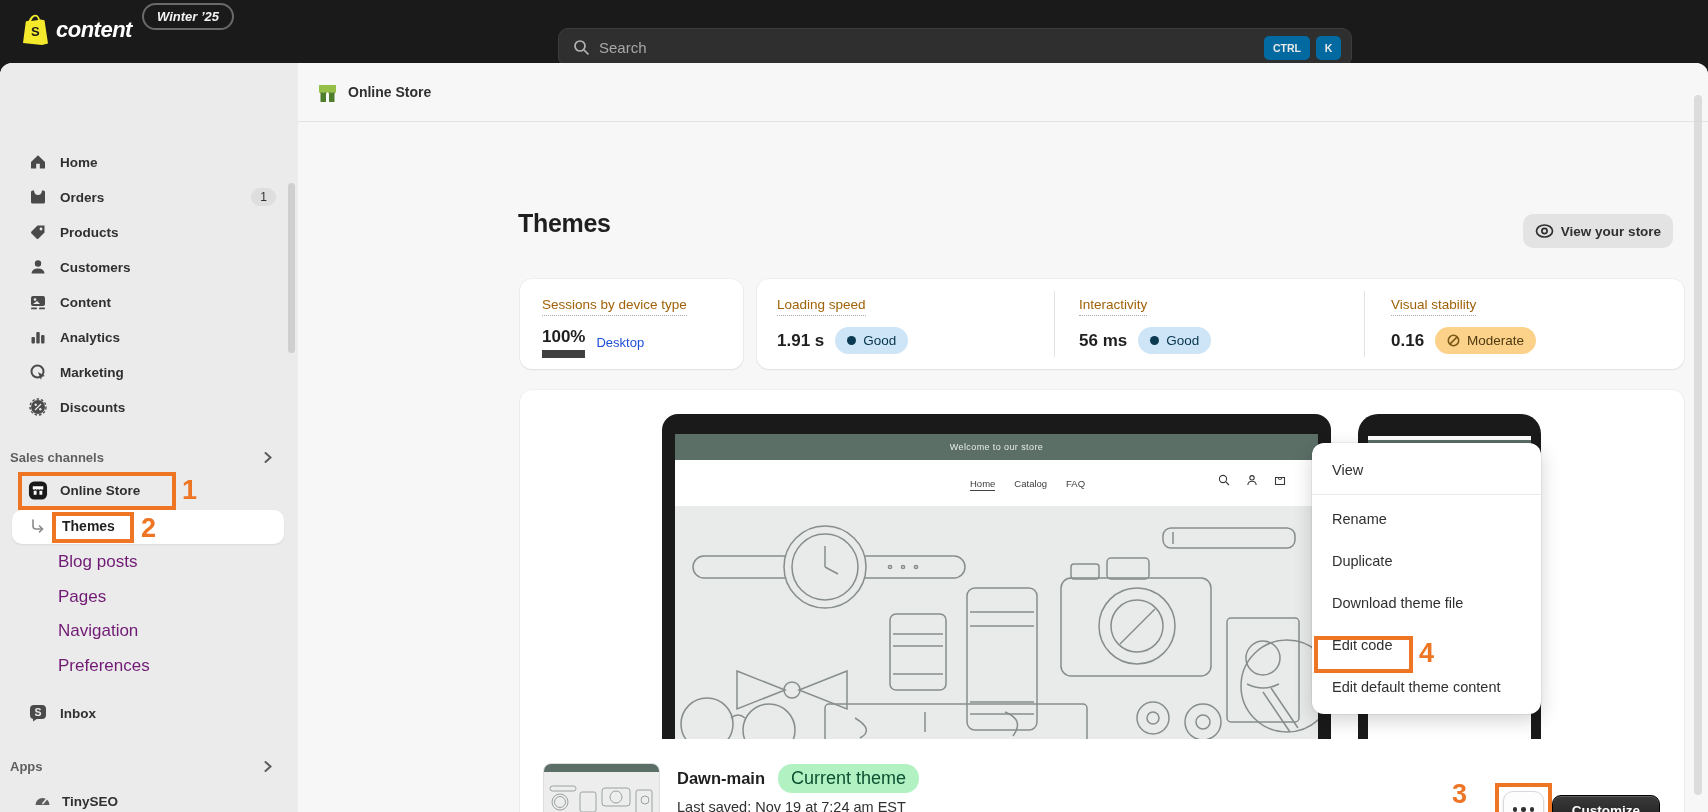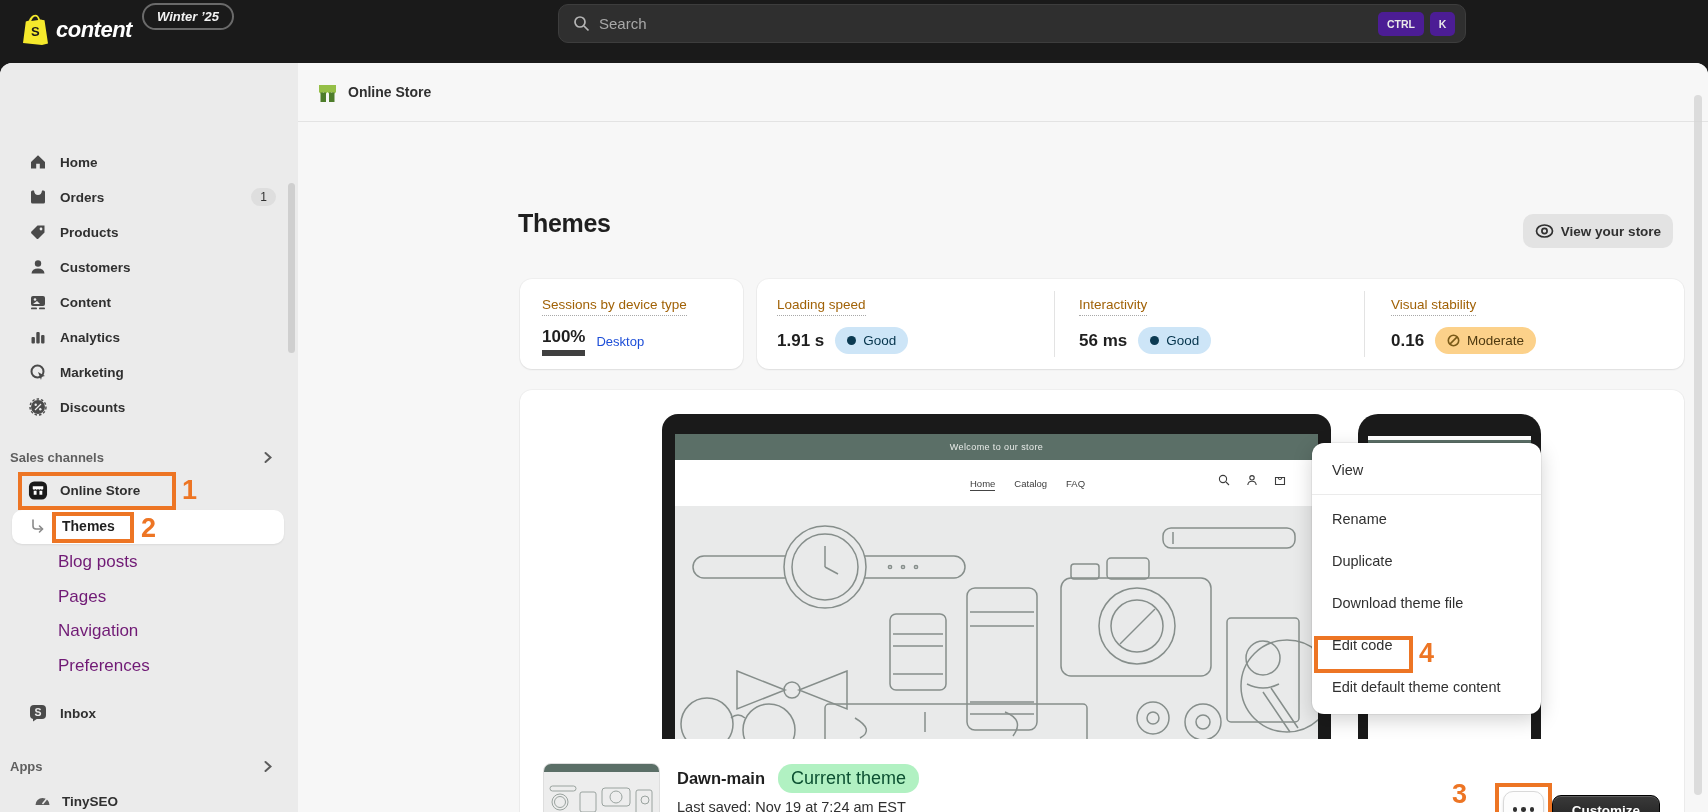--- a/index.html
+++ b/index.html
@@ -5,23 +5,23 @@
   * { margin:0; padding:0; box-sizing:border-box; }
   html,body { background:#1a1a1a; }
   body { font-family:"Liberation Sans", sans-serif; }
   #screen { position:relative; width:1708px; height:812px; background:#1a1a1a; overflow:hidden; }
 
   
   #topbar { position:absolute; left:0; top:0; width:1708px; height:63px; background:#1a1a1a; }
   .logo-wrap { position:absolute; left:22px; top:14px; display:flex; align-items:center; gap:7px; }
   .brand-name { color:#fff; font-size:22px; font-weight:bold; font-style:italic; letter-spacing:-0.5px; }
   .winter-badge { position:absolute; left:142px; top:3px; border:2px solid #6a6a6a; border-radius:15px; color:#f2f2f2; font-size:13px; font-weight:bold; font-style:italic; padding:4px 13px; }
-  .searchbar { position:absolute; left:558px; top:4px; width:908px; height:39px; background:#2f2f2f; border:1px solid #3d3d3d; border-radius:10px; display:flex; align-items:center; padding:0 10px 0 14px; }
+  .searchbar { position:absolute; left:558px; top:28px; width:794px; height:39px; background:#2f2f2f; border:1px solid #3d3d3d; border-radius:10px; display:flex; align-items:center; padding:0 10px 0 14px; }
   .searchbar .ph { color:#a8a8a8; font-size:15px; margin-left:9px; flex:1; }
-  .kbd { background:#4c1d95; color:#e9e9e9; font-size:10.5px; font-weight:bold; border-radius:5px; height:24px; display:flex; align-items:center; justify-content:center; }
+  .kbd { background:#0369a1; color:#e9e9e9; font-size:10.5px; font-weight:bold; border-radius:5px; height:24px; display:flex; align-items:center; justify-content:center; }
   .kbd.ctrl { width:46px; margin-right:6px; } .kbd.k { width:25px; }
 
   
   #workspace { position:absolute; left:0; top:63px; width:1708px; height:749px; border-radius:12px 12px 0 0; overflow:hidden; background:#f7f7f7; }
   #sidebar { position:absolute; left:0; top:0; width:298px; height:749px; background:#ebebeb; }
   #main { position:absolute; left:298px; top:0; width:1410px; height:749px; background:#f7f7f7; }
 
   
   .snav { position:absolute; left:8px; width:282px; height:32px; display:flex; align-items:center; border-radius:8px; cursor:default; }
   .snav .sicon { width:20px; height:20px; margin-left:20px; display:flex; align-items:center; justify-content:center; }
@@ -45,21 +45,21 @@
   .page-title { position:absolute; left:220px; top:146px; font-size:25px; font-weight:bold; color:#1f1f1f; letter-spacing:-0.3px; }
   .view-store { position:absolute; left:1225px; top:151px; width:150px; height:34px; background:#e3e3e3; border:none; border-radius:10px; display:flex; align-items:center; justify-content:center; gap:7px; font-size:13.5px; font-weight:600; color:#303030; font-family:inherit; cursor:pointer; }
 
   .card { background:#fff; border-radius:12px; box-shadow:0 1px 2px rgba(0,0,0,.07), 0 0 0 1px rgba(0,0,0,.03); }
   #metric-card-1 { position:absolute; left:222px; top:216px; width:223px; height:90px; padding:16px 0 0 22px; }
   #metric-card-2 { position:absolute; left:459px; top:216px; width:927px; height:90px; }
   .metric-sec { position:absolute; top:16px; }
   .metric-title { font-size:13.5px; color:#a16207; border-bottom:1.5px dotted #a8a8a8; padding-bottom:3px; display:inline-block; }
   .metric-valrow { margin-top:11px; display:flex; align-items:center; gap:11px; }
   .metric-value { font-size:17px; font-weight:bold; color:#1f1f1f; }
-  .metric-value.u-blue { border-bottom:6px solid #404040; padding-bottom:3px; }
+  .metric-value.u-blue { border-bottom:8px solid #404040; padding-bottom:3px; }
   .metric-detail { font-size:13px; color:#1d4ed8; }
   .pill { height:27px; border-radius:14px; display:flex; align-items:center; gap:7px; padding:0 12px; font-size:13.5px; }
   .pill.good { background:#cde5f7; color:#05344c; }
   .pill.good .dot { width:9px; height:9px; border-radius:50%; background:#0b3a52; }
   .pill.moderate { background:#fcd18a; color:#4f3a10; }
   .vdiv { position:absolute; top:12px; width:1px; height:66px; background:#e3e3e3; }
 
   
   #theme-card { position:absolute; left:222px; top:327px; width:1164px; height:485px; border-radius:12px 12px 0 0; }
 

